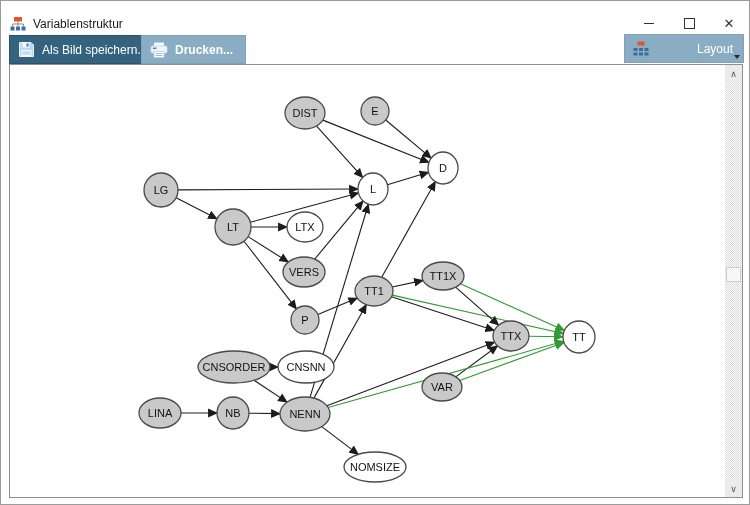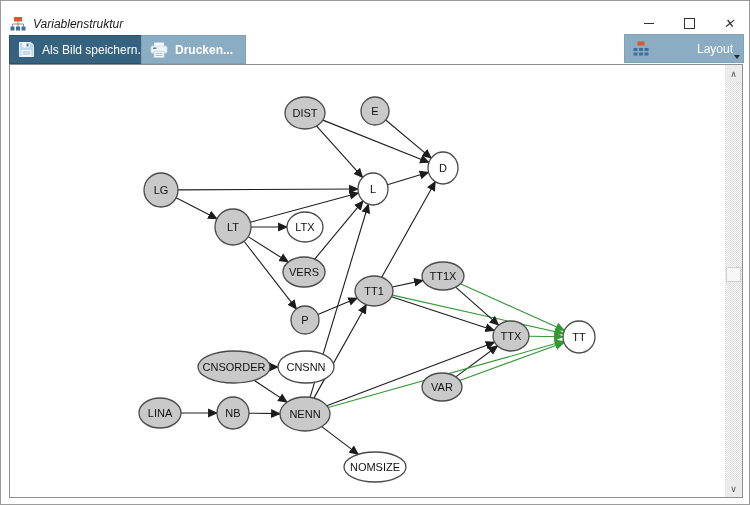--- a/index.html
+++ b/index.html
@@ -1,21 +1,21 @@
 <!DOCTYPE html>
 <html style="--primary-bg: #35637f; --secondary-bg: #8aadc3;"><head>
 <meta charset="utf-8">
 <style>
   html,body { margin:0; padding:0; background:#e8e8e8; font-family:"Liberation Sans",sans-serif; }
   .window {
     position:relative; width:750px; height:505px; background:#ffffff;
     border:1px solid #9b9b9b; box-sizing:border-box; overflow:hidden;
   }
   
-  .titlebar { position:absolute; left:0; top:8px; width:100%; height:30px; background:#ffffff;font-style:italic; }
+  .titlebar { position:absolute; left:0; top:8px; width:100%; height:30px; background:#ffffff; }
   .title-icon { position:absolute; left:9px; top:7px; width:16px; height:16px; }
   .title-text { position:absolute; left:32px; top:8px; font-size:12px; color:#1a1a1a; white-space:nowrap; }
   .win-controls { position:absolute; right:0; top:0; height:29px; display:flex; }
   .win-btn { width:40px; height:29px; display:flex; align-items:center; justify-content:center; cursor:default; }
   .glyph-min { width:10px; height:0; border-top:1px solid #333; }
   .glyph-max { width:9px; height:9px; border:1px solid #333; }
   .glyph-close { font-size:13px; color:#333; line-height:1; }
   
   .toolbar { position:absolute; left:0; top:30px; width:100%; height:33px; background:#ffffff; }
   .tb-btn {

